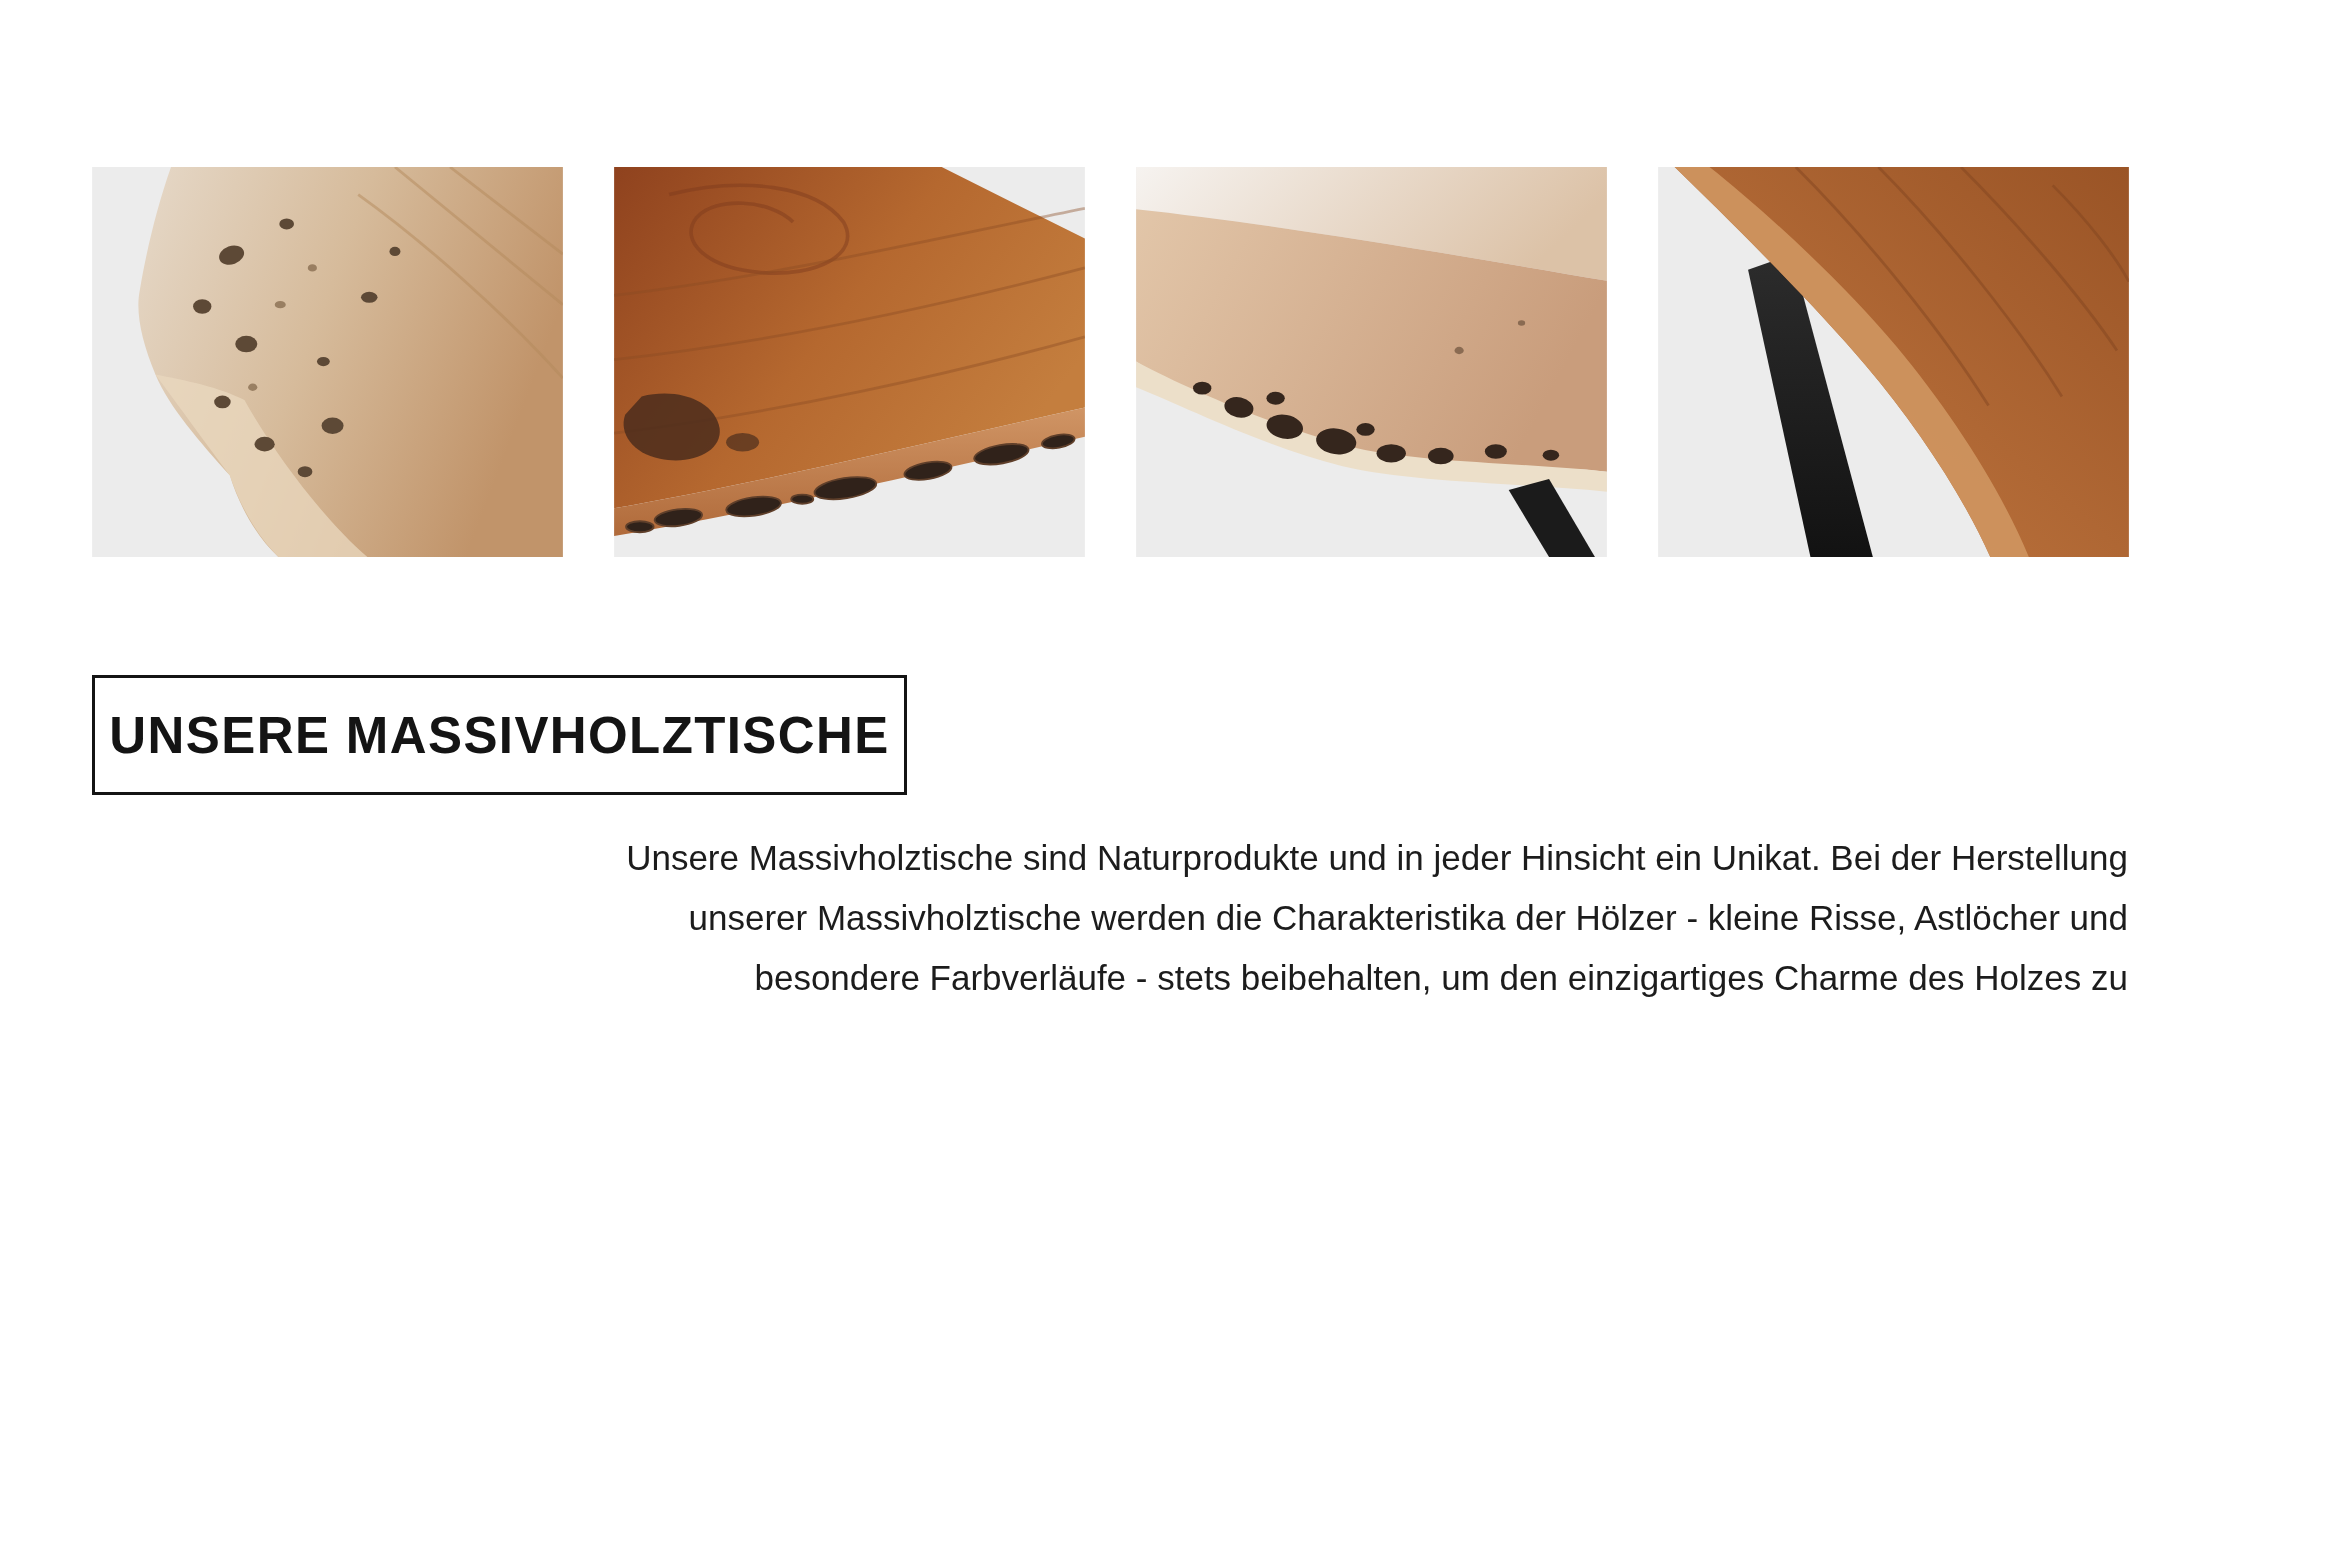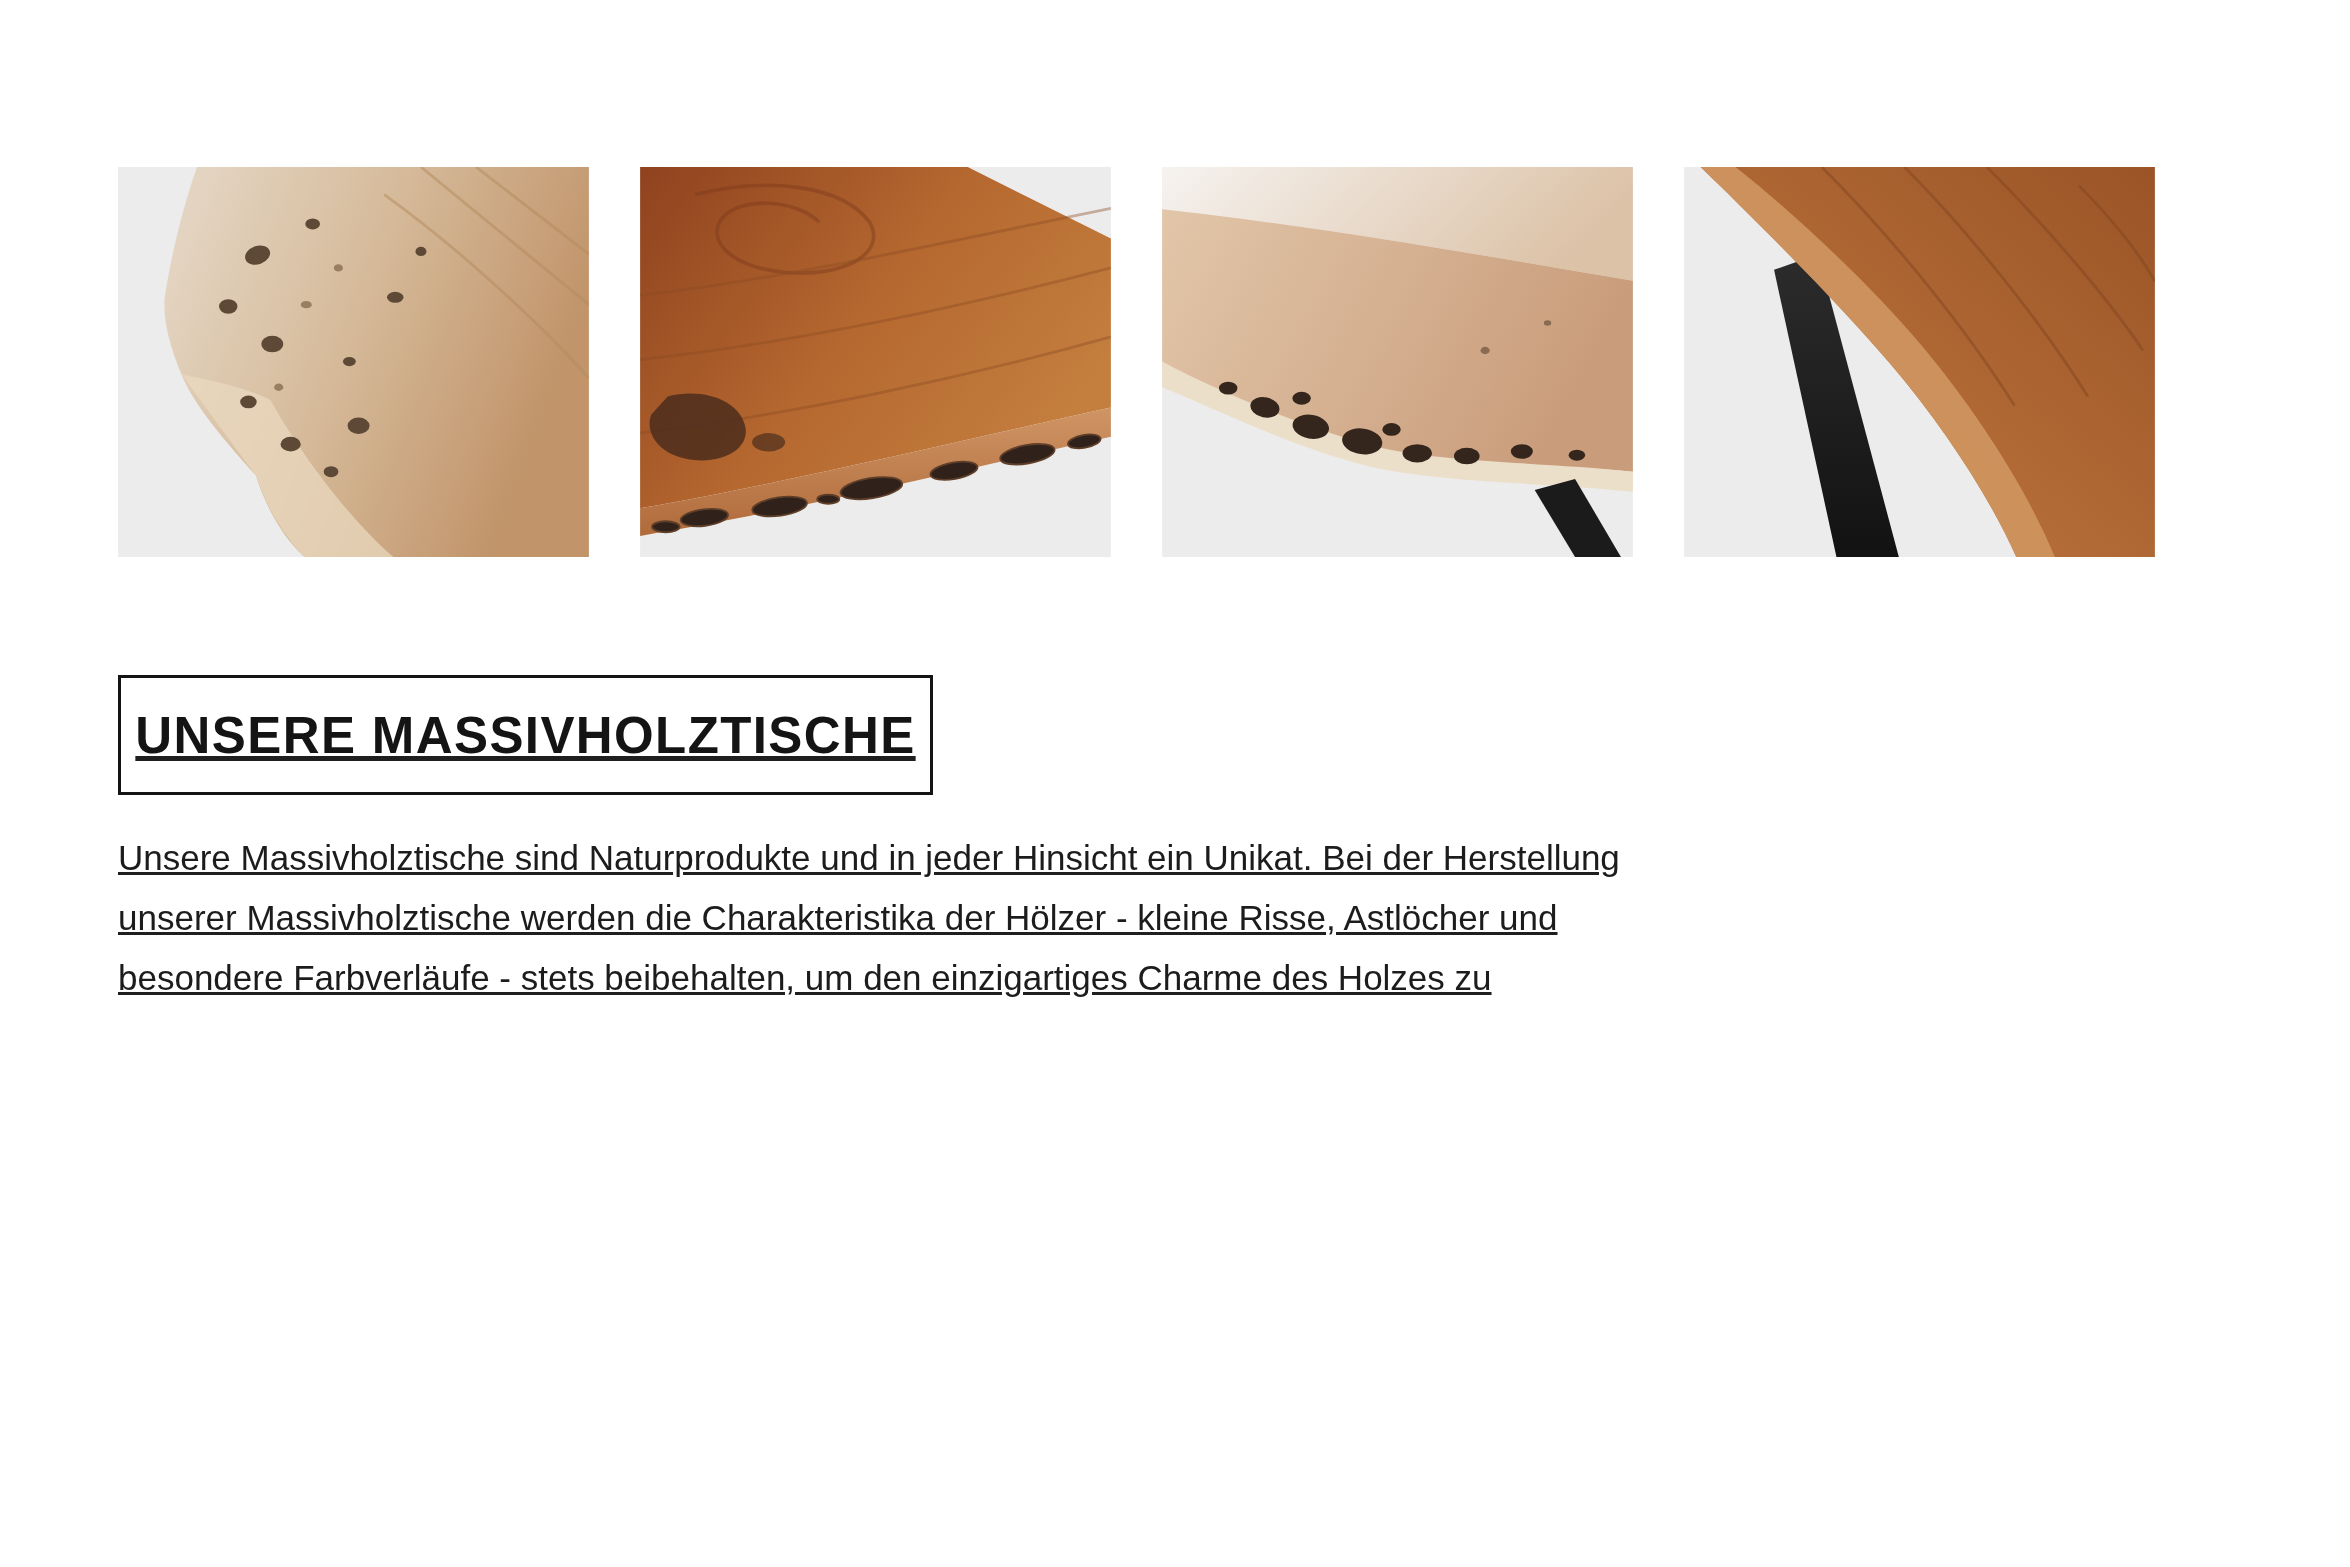--- a/index.html
+++ b/index.html
@@ -7,23 +7,22 @@
     padding: 0;
     background: #ffffff;
   }
   body {
     width: 2351px;
     min-height: 1568px;
     font-family: "Liberation Sans", sans-serif;
     color: #1f1f1f;
   }
   .container {
-    margin-left: 118px;
+    margin-left: 92px;
     width: 2036px;
-    text-decoration: underline;
   }
   .gallery {
     padding-top: 167px;
     display: flex;
     gap: 51px;
   }
   .tile {
     margin: 0;
     width: 471px;
     height: 390px;
@@ -51,20 +50,21 @@
     letter-spacing: 1.4px;
     color: #141414;
     white-space: nowrap;
   }
   .body-text {
     margin-top: 33px;
     font-size: 35px;
     line-height: 60px;
     font-weight: 300;
     color: #1c1c1c;
+    text-align: right;
   }
   .body-text p {
     margin: 0 0 46px 0;
   }
   .pline {
     display: block;
     white-space: nowrap;
   }
 </style>
 </head>

